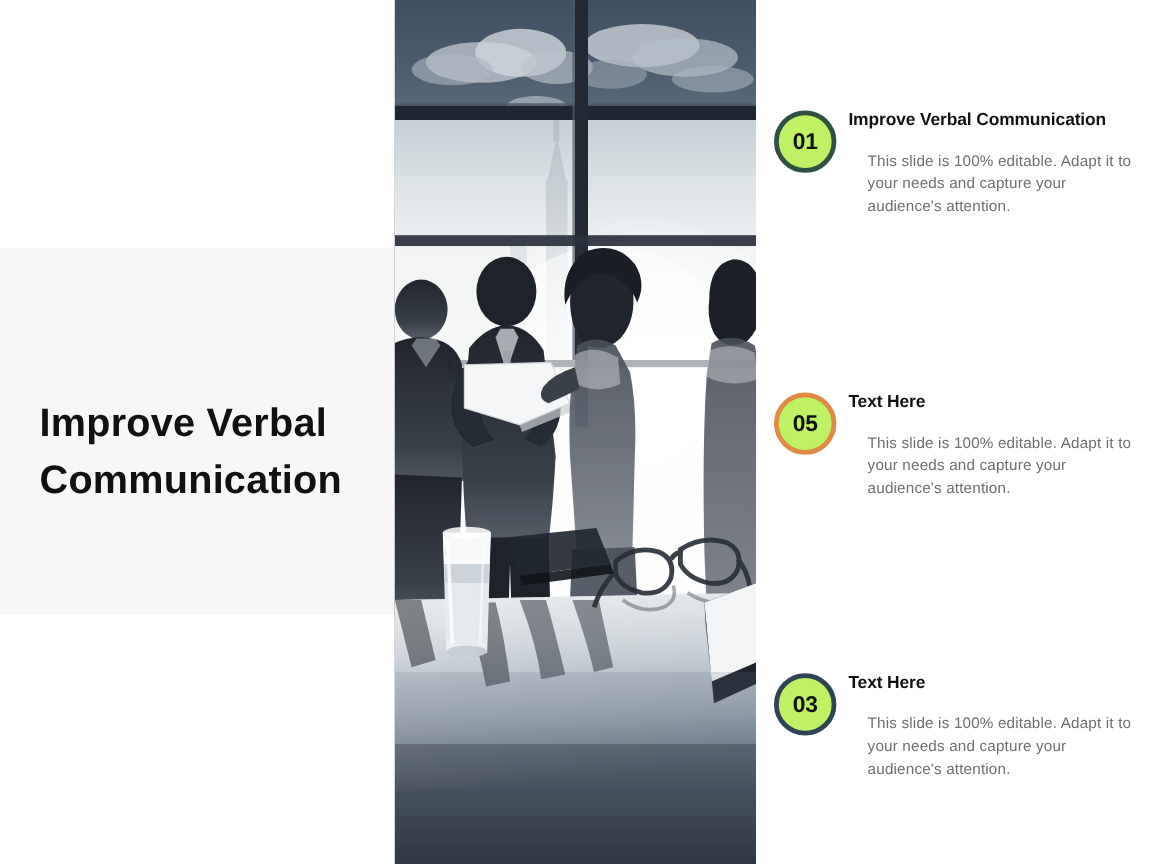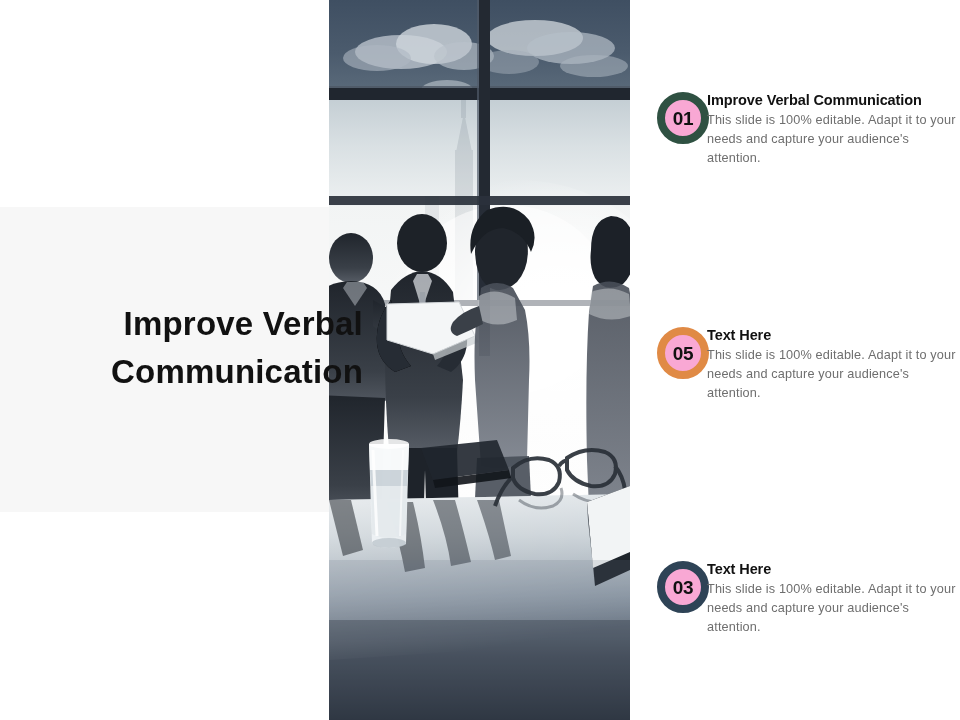--- a/index.html
+++ b/index.html
@@ -31,30 +31,29 @@
     position: absolute;
     left: 0;
     top: 207px;
     width: 330px;
     height: 305px;
     background: #f7f7f7;
   }
   .slide-title {
     position: absolute;
     left: 33px;
-    top: 300px;
+    top: 328px;
     width: 330px;
     font-size: 33px;
     line-height: 48px;
     font-weight: bold;
     color: #111111;
     letter-spacing: 0.2px;
     z-index: 6;
     white-space: pre-line;
-    text-align: right;
   }
 
   
   .photo {
     position: absolute;
     left: 329px;
     top: 0;
     width: 301px;
     height: 720px;
     overflow: hidden;
@@ -75,28 +74,28 @@
     position: absolute;
     left: 0;
     width: 315px;
   }
   .step-1 { top: 92px; }
   .step-2 { top: 327px; }
   .step-3 { top: 561px; }
 
   .badge {
     position: absolute;
-    left: 12px;
+    left: 0;
     top: 0;
     width: 52px;
     height: 52px;
     border-radius: 50%;
-    border: 8px solid #a3a3a3;
+    border: 4px solid #a3a3a3;
     box-sizing: border-box;
-    background: #f9a8d4;
+    background: #bef264;
   }
   .badge-num {
     position: absolute;
     left: 0;
     top: 0;
     width: 100%;
     height: 100%;
     display: flex;
     align-items: center;
     justify-content: center;
@@ -120,21 +119,21 @@
     color: #111111;
     line-height: 17px;
     letter-spacing: -0.1px;
     margin: 0 0 2px 0;
     white-space: nowrap;
   }
   .step-body {
     font-size: 12.7px;
     line-height: 19px;
     color: #6e6e6e;
-    margin: 0;
+    margin: 16px;
     letter-spacing: 0.15px;
   }
 </style>
 </head>
 <body>
 
 <div class="slide">
 
   <div class="title-panel"></div>
 

